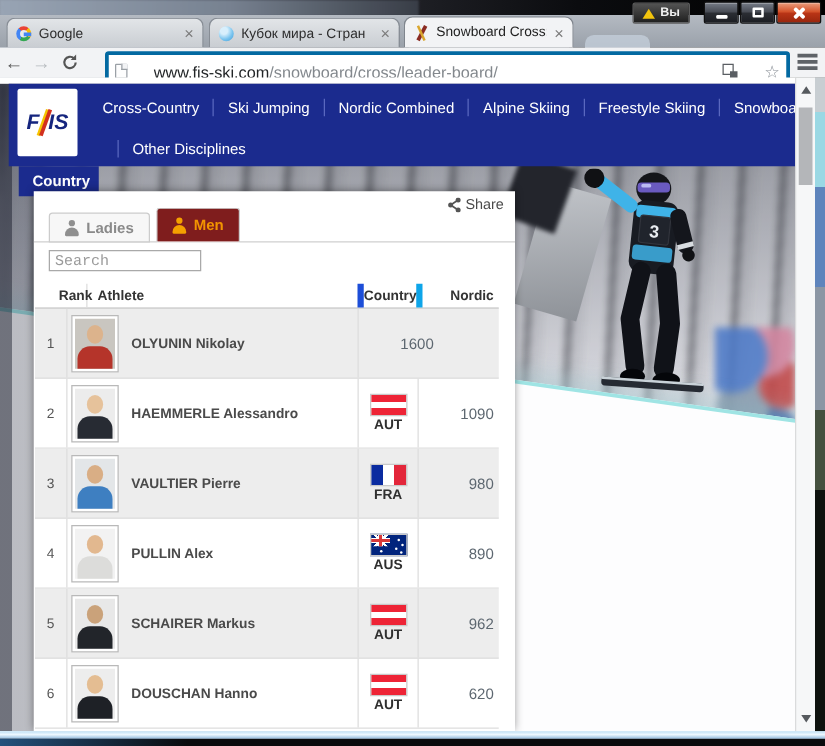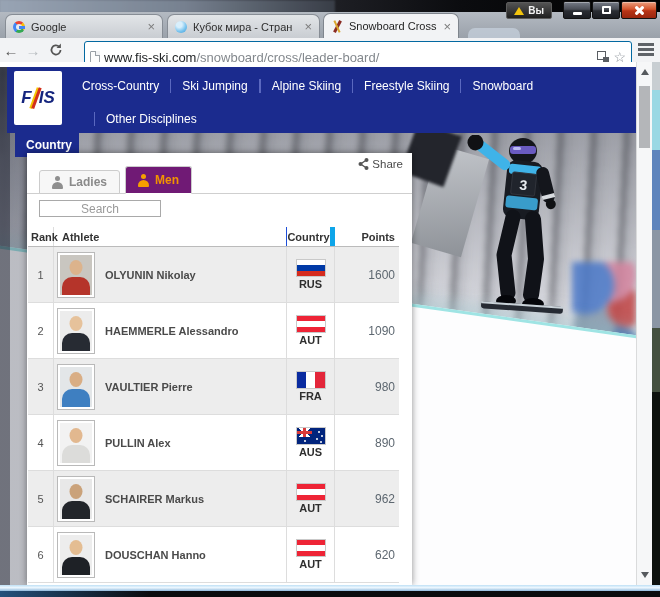--- a/index.html
+++ b/index.html
@@ -64,21 +64,21 @@
   .warn-tri { width:0; height:0; border-left:5px solid transparent; border-right:5px solid transparent;
     border-bottom:8px solid #f2c40d; }
 
   
   .toolbar { position:absolute; left:0; top:38px; width:660px; height:24px; background:#f2f3f5;
     display:flex; align-items:center; }
   .nav-arrow { font-size:15px; font-weight:bold; width:22px; text-align:center; color:#555; }
   .nav-arrow.disabled { color:#b7bbbf; }
   .reload-wrap { width:24px; display:flex; justify-content:center; }
   .omnibox { position:absolute; left:84px; right:28px; top:3px; height:32px; background:#fff;
-    border:1px solid #0369a1; border-radius:3px; display:flex; align-items:center; padding:0 5px; gap:4px; }
+    border:3px solid #0369a1; border-radius:3px; display:flex; align-items:center; padding:0 5px; gap:21px; }
   .doc-icon { width:10px; height:12px; background:#fdfdfd; border:1px solid #9aa0a6; border-radius:1px; position:relative; }
   .doc-icon::after { content:""; position:absolute; right:-1px; top:-1px; width:4px; height:4px;
     background:#f2f3f5; border-left:1px solid #9aa0a6; border-bottom:1px solid #9aa0a6; }
   .url { font-size:13px; white-space:nowrap; overflow:hidden; flex:1 1 auto; }
   .url .host { color:#222527; } .url .path { color:#83888d; }
   .grid-icon { width:12px; height:12px; position:relative; flex:0 0 auto; }
   .grid-icon::before { content:""; position:absolute; left:0; top:0; width:7px; height:7px; border:1.5px solid #5a5e63; }
   .grid-icon::after { content:""; position:absolute; right:0; bottom:0; width:6px; height:6px; background:#5a5e63; }
   .star-icon { font-size:14px; color:#8a9097; line-height:14px; flex:0 0 auto; }
   .menu-icon { position:absolute; right:6px; top:5px; width:16px; height:13px; }
@@ -131,37 +131,37 @@
   
   .card { position:absolute; left:27px; top:91px; width:385px; height:432px; background:#fff;
     box-shadow:0 0 7px rgba(0,0,0,.45); overflow:hidden; }
   .share { position:absolute; top:5px; right:9px; display:flex; align-items:center; gap:3px;
     font-size:11.5px; color:#4a4a4a; }
   .lb-tabs { position:absolute; left:12px; top:13px; display:flex; align-items:flex-end; gap:5px; height:28px; z-index:2; }
   .tabline { position:absolute; left:0; right:0; top:40px; height:1px; background:#cfcfcf; }
   .lb-tab { display:flex; align-items:center; gap:6px; padding:0 12px; border:1px solid #ccc;
     border-radius:3px 3px 0 0; font-size:12px; font-weight:bold; }
   .lb-tab-ladies { height:24px; background:#f7f7f7; color:#8a8a8a; }
-  .lb-tab-men { height:28px; background:#701a75; border-bottom:1px solid #fff; color:#f29400; }
+  .lb-tab-men { height:28px; background:#7f1d1d; border-bottom:1px solid #fff; color:#f29400; }
   .person-icon { position:relative; width:11px; height:13px; }
   .person-icon::before { content:""; position:absolute; left:3px; top:0; width:5px; height:5px; border-radius:50%; }
   .person-icon::after { content:""; position:absolute; left:0; bottom:0; width:11px; height:7px; border-radius:6px 6px 1px 1px; }
   .pi-gray::before,.pi-gray::after { background:#8f8f8f; }
   .pi-orange::before,.pi-orange::after { background:#f5a000; }
 
   .search-input { position:absolute; left:12px; top:47px; width:122px; height:17px;
-    border:1px solid #a9a9a9; font-size:12px; padding:1px 4px; color:#333; font-family:Liberation Sans, sans-serif;text-align:center; }
+    border:1px solid #a9a9a9; font-size:12px; padding:1px 4px; color:#333; font-family:Liberation Mono, monospace; }
   .search-input::placeholder { color:#9a9a9a; }
 
   
   .lb-table { position:absolute; left:1px; top:74px; width:371px; }
   .thead { display:flex; height:20px; line-height:20px; font-size:11px; font-weight:bold; color:#333;
     border-bottom:1px solid #bbb; }
-  .h-rank { width:26px; padding-left:3px; border-right:1px solid #ddd; }
-  .h-athlete { width:233px; padding-left:8px; border-right:1px solid #1d4ed8; }
+  .h-rank { width:26px; padding-left:3px; border-right:1px solid #ddd;margin-left:16px; }
+  .h-athlete { width:233px; padding-left:8px; border-right:5px solid #1d4ed8; }
   .h-country { width:48px; text-align:center; border-right:5px solid #0ea5e9; }
   .h-points { width:64px; text-align:right; padding-right:4px; }
   .trow { display:flex; height:56px; border-bottom:1px solid #ddd; align-items:stretch; }
   .trow.alt { background:#ededed; }
   .c-rank { width:26px; display:flex; align-items:center; justify-content:center;
     font-size:11px; color:#555; border-right:1px solid #ddd; }
   .c-athlete { width:233px; display:flex; align-items:center; border-right:1px solid #ddd; }
   .c-country { width:48px; display:flex; flex-direction:column; align-items:center; justify-content:center;
     border-right:1px solid #ddd; }
   .c-points { width:64px; display:flex; align-items:center; justify-content:flex-end; padding-right:4px;
@@ -323,20 +323,21 @@
           <span class="fis-slash slash-red"></span>
           <span>I</span>
           <span>S</span>
         </div>
       </div>
       <div class="site-nav">
           <span class="nav-item">Cross-Country</span>
           <span class="nav-sep"></span>
           <span class="nav-item">Ski Jumping</span>
           <span class="nav-sep"></span>
+          <span class="nav-item">Nordic Combined</span>
           <span class="nav-sep"></span>
           <span class="nav-item">Alpine Skiing</span>
           <span class="nav-sep"></span>
           <span class="nav-item">Freestyle Skiing</span>
           <span class="nav-sep"></span>
           <span class="nav-item">Snowboard</span>
         </div>
       <div class="site-nav site-nav2">
           <span class="nav-sep"></span>
           <span class="nav-item">Other Disciplines</span>
@@ -368,37 +369,33 @@
         </div>
       </div>
 
       <input class="search-input" type="text" placeholder="Search" style="">
 
       <div class="lb-table">
         <div class="thead">
           <div class="h-rank">Rank</div>
           <div class="h-athlete">Athlete</div>
           <div class="h-country">Country</div>
-          <div class="h-points">Points</div>
+          <div class="h-points">Nordic</div>
         </div>
         <div id="table-body">
             <div class="trow alt">
     <div class="c-rank">1</div>
     <div class="c-athlete">
       <div class="photo">
         <div class="ph-inner" style="background: rgb(201, 198, 192);">
           <div class="ph-head" style="background: rgb(220, 179, 140);"></div>
           <div class="ph-body" style="background: rgb(181, 52, 42);"></div>
         </div>
       </div>
       <span class="aname">OLYUNIN Nikolay</span>
-    </div>
-    <div class="c-country">
-      <div class="flag flag-rus"></div>
-      <div class="ccode">RUS</div>
     </div>
     <div class="c-points">1600</div>
   </div>
             <div class="trow">
     <div class="c-rank">2</div>
     <div class="c-athlete">
       <div class="photo">
         <div class="ph-inner" style="background: rgb(236, 236, 236);">
           <div class="ph-head" style="background: rgb(230, 194, 155);"></div>
           <div class="ph-body" style="background: rgb(39, 43, 51);"></div>

